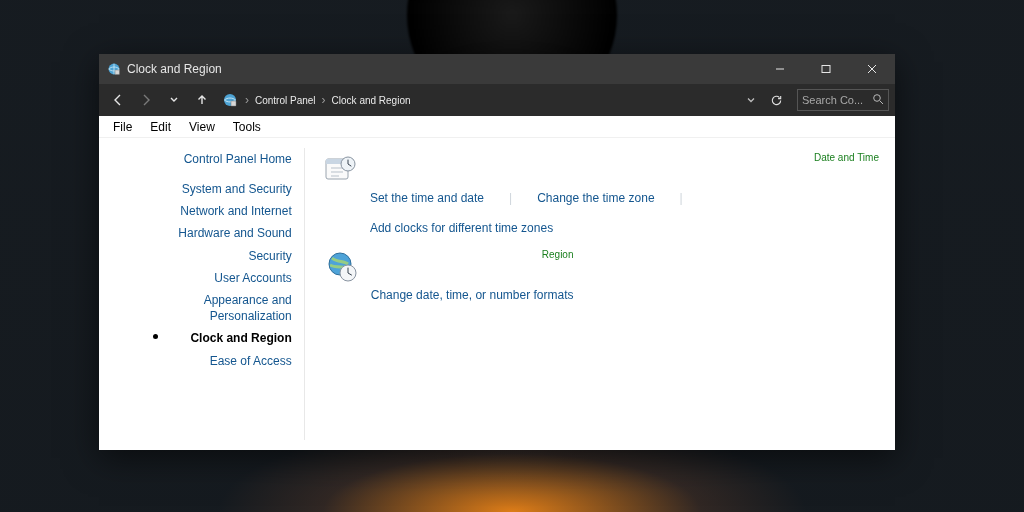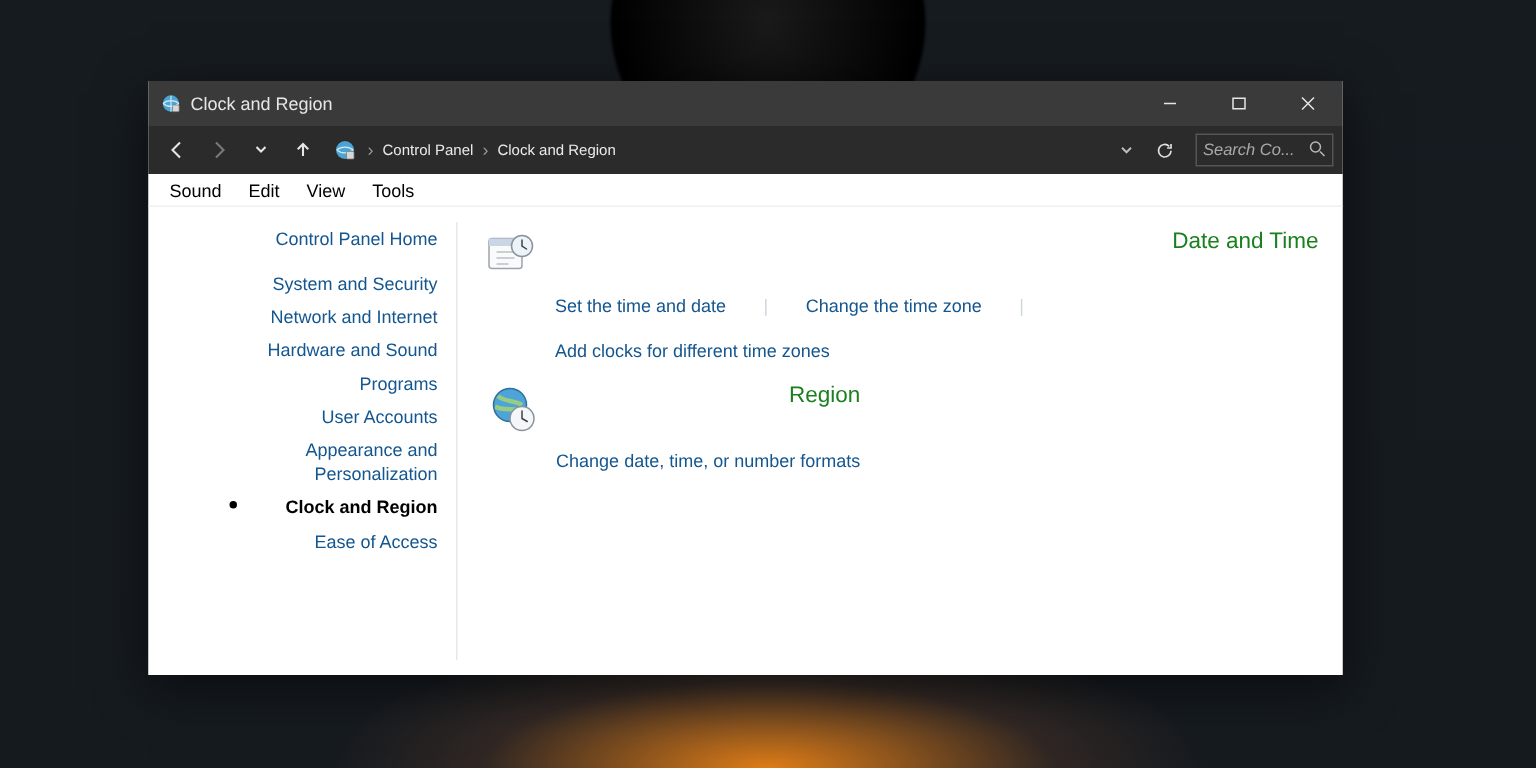--- a/index.html
+++ b/index.html
@@ -35,38 +35,38 @@
   .toolbar { height: 32px; background: #2b2b2b; color:#ddd; display:flex; align-items:center; padding: 0 6px; gap:2px;}
   .tbtn { width:26px; height:26px; display:flex; align-items:center; justify-content:center; }
   .tbtn svg { stroke:#e6e6e6; stroke-width:1.4; fill:none; }
   .tbtn.disabled svg { stroke:#7a7a7a; }
   .crumb-icon { width:18px; height:18px; display:flex; align-items:center; justify-content:center; margin-left:4px; }
   .crumbs { display:flex; align-items:center; gap:6px; margin-left:4px; flex:1 1 auto; }
   .crumb { color:#eaeaea; font-size:10px; }
   .crumb-sep { color:#9a9a9a; }
   .refresh { width:26px; height:26px; display:flex; align-items:center; justify-content:center; margin-right:6px;}
   .dropdown-tick { width:16px; height:26px; display:flex; align-items:center; justify-content:center; margin-right:2px;}
-  .searchbox { width:92px; height:22px; background:#2b2b2b; border:1px solid #555; display:flex; align-items:center; padding:0 4px; color:#a8a8a8; font-style:italic; font-size:11px;}
+  .searchbox { width:92px; height:22px; background:#2b2b2b; border:1px solid #555; display:flex; align-items:center; padding:0 4px; color:#a8a8a8; font-size:11px;}
   .searchbox .mag { margin-left:auto; }
   
   .menubar { height:22px; background:#fff; border-bottom:1px solid #f0f0f0; display:flex; align-items:center; padding:0 6px; gap:2px; }
   .menuitem { padding:2px 8px; font-size:12px; color:#000; }
   
   .body { flex:1 1 auto; display:flex; background:#fff;padding-left:32px; }
   .sidebar { width:176px; padding:12px 12px 0 18px; }
   .home { color:#14568f; font-size:12px; padding:2px 0 12px 0; display:block;}
   .navlist { list-style:none;margin-left:16px; }
   .navlist li { padding:3px 0; font-size:12px; color:#14568f; line-height:1.35; position:relative;}
   .navlist li.current { color:#000; font-weight:600; }
   .navlist li.current::before { content:""; position:absolute; left:-12px; top:7px; width:5px; height:5px; border-radius:50%; background:#000; }
   .divider { width:1px; background:#e8e8e8; margin: 10px 0; }
   .main { flex:1 1 auto; padding:14px 16px 0 20px; }
   .section { display:flex; gap:12px; margin-bottom:14px; }
   .section .ico { width:34px; height:34px; display:flex; align-items:flex-start; justify-content:center; padding-top:2px;}
-  .section h2 { color:#1a7f1e; font-size:15px; font-weight:400; margin-bottom:3px; }
+  .section h2 { color:#1a7f1e; font-size:10px; font-weight:400; margin-bottom:3px; }
   .tasks { display:flex; flex-wrap:wrap; gap:16px; font-size:12px;margin-top:28px; }
   .task { color:#14568f; }
   .task-sep { color:#cfd6dc; padding:0 9px; }
 </style>
 </head>
 <body>
 
 <div class="desktop">
   <div class="window">
 
@@ -144,34 +144,34 @@
       <div class="searchbox">
         <span>Search Co...</span>
         <span class="mag"><svg width="12" height="12" viewBox="0 0 12 12">
               <circle cx="5" cy="5" r="3.3" stroke="#b8b8b8" fill="none"></circle>
               <path d="M8 8l3 3" stroke="#b8b8b8"></path>
             </svg></span>
       </div>
     </div>
 
     <div class="menubar">
-      <div class="menuitem">Sound</div>
+      <div class="menuitem">File</div>
       <div class="menuitem">Edit</div>
       <div class="menuitem">View</div>
       <div class="menuitem">Tools</div>
     </div>
 
     <div class="body">
       <nav class="sidebar">
         <a class="home">Control Panel Home</a>
         <ul class="navlist">
           <li><span>System and Security</span></li>
           <li><span>Network and Internet</span></li>
           <li><span>Hardware and Sound</span></li>
-          <li><span>Programs</span></li>
+          <li><span>Security</span></li>
           <li><span>User Accounts</span></li>
           <li><span>Appearance and Personalization</span></li>
           <li class="current"><span>Clock and Region</span></li>
           <li><span>Ease of Access</span></li>
         </ul>
       </nav>
 
       <div class="divider"></div>
 
       <main class="main">

